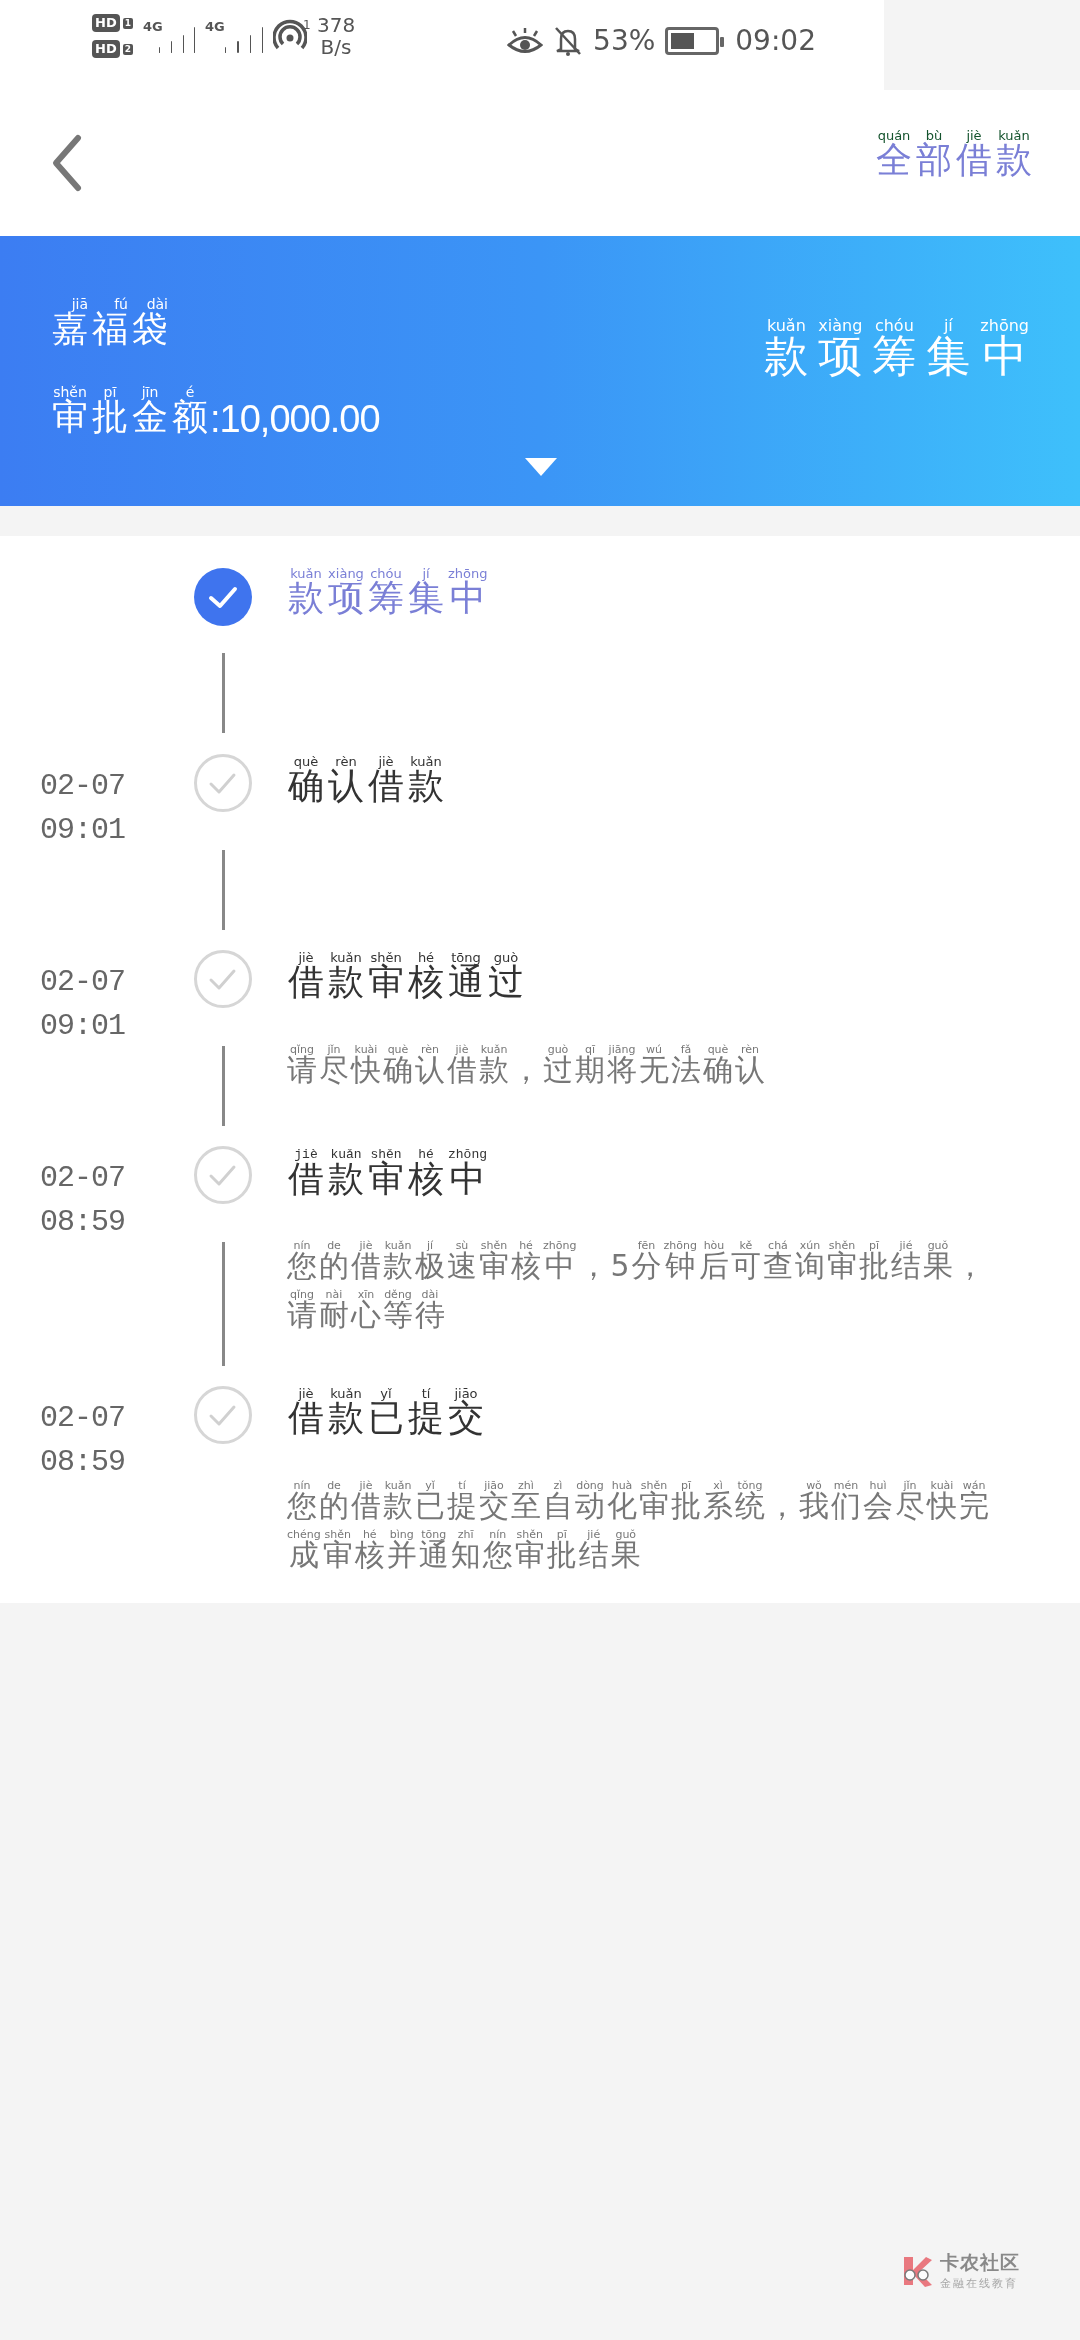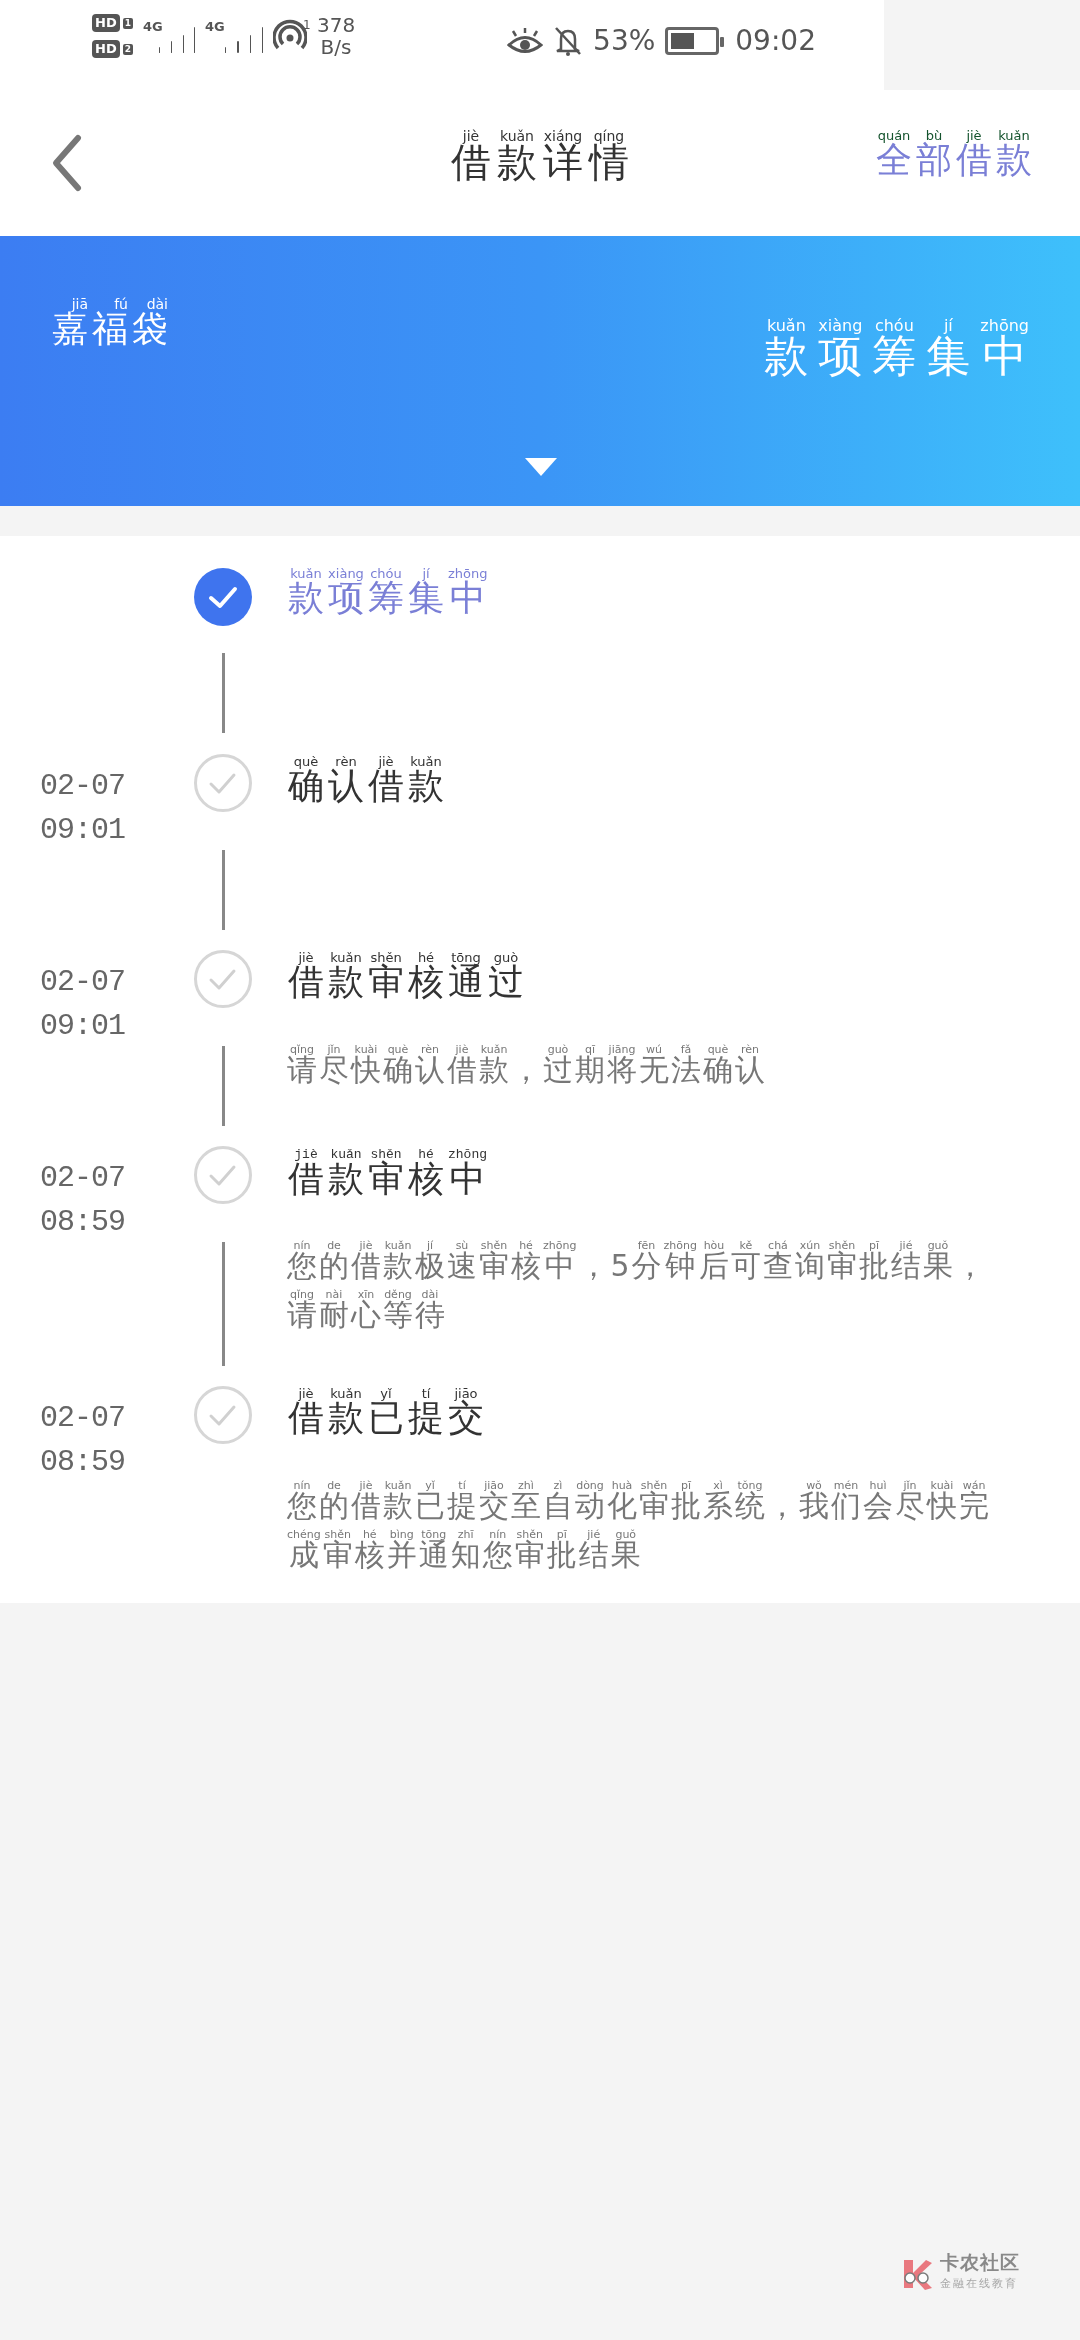--- a/index.html
+++ b/index.html
@@ -81,21 +81,21 @@
   .step-title { position: absolute; left: 286px; }
   .step-title ruby { font-size: 36px; margin: 0 2px; color: #333; }
   .step-title rt { font-size: 13px; color: #333; }
   .step-title.active ruby, .step-title.active rt { color: #7a7fd6; }
   .step-desc { position: absolute; left: 286px; width: 720px; line-height: 44px; }
   .step-desc ruby { font-size: 30px; margin: 0 1px; color: #777; }
   .step-desc rt { font-size: 11px; color: #777; }
   .connector { position: absolute; left: 222px; width: 3px; background: #888; }
 
   
-  .watermark { position: absolute; left: 900px; top: 2250px; display: flex; align-items: flex-end; gap: 6px; opacity: 0.85; }
+  .watermark { position: absolute; left: 900px; top: 2250px; display: flex; align-items: center; gap: 6px; opacity: 0.85; }
   .wm-logo { width: 34px; height: 34px; position: relative; }
   .wm-text { display: flex; flex-direction: column; }
   .wm-title { font-size: 19px; font-weight: bold; color: #777; letter-spacing: 1px; }
   .wm-sub { font-size: 11px; color: #999; letter-spacing: 2px; }
 </style>
 </head>
 <body>
 
 <div class="statusbar">
   <div class="sb-left">
@@ -154,31 +154,34 @@
       <div class="battery-fill" style="width:53%"></div>
     </div>
     <span style="margin-left:6px">09:02</span>
   </div>
 </div>
 
 <div class="header">
   <svg class="back-btn" viewBox="0 0 50 70">
     <polyline points="34,10 12,35 34,60" fill="none" stroke="#777" stroke-width="6" stroke-linecap="round" stroke-linejoin="round"></polyline>
   </svg>
-  <div class="title">
-    <ruby><span>借</span><rt>jiè</rt></ruby><ruby><span>款</span><rt>kuǎn</rt></ruby><ruby><span>详</span><rt>xiáng</rt></ruby><ruby><span>情</span><rt>qíng</rt></ruby>
-  </div>
   <div class="all-loans">
     <ruby><span>全</span><rt>quán</rt></ruby><ruby><span>部</span><rt>bù</rt></ruby><ruby><span>借</span><rt>jiè</rt></ruby><ruby><span>款</span><rt>kuǎn</rt></ruby>
   </div>
 </div>
 
 <div class="banner">
   <div class="product">
     <ruby><span>嘉</span><rt>jiā</rt></ruby><ruby><span>福</span><rt>fú</rt></ruby><ruby><span>袋</span><rt>dài</rt></ruby>
+  </div>
+  <div class="amount">
+    <span>
+      <ruby><span>审</span><rt>shěn</rt></ruby><ruby><span>批</span><rt>pī</rt></ruby><ruby><span>金</span><rt>jīn</rt></ruby><ruby><span>额</span><rt>é</rt></ruby>
+    </span>
+    <span class="amount-value">:10,000.00</span>
   </div>
   <div class="banner-status">
     <ruby><span>款</span><rt>kuǎn</rt></ruby><ruby><span>项</span><rt>xiàng</rt></ruby><ruby><span>筹</span><rt>chóu</rt></ruby><ruby><span>集</span><rt>jí</rt></ruby><ruby><span>中</span><rt>zhōng</rt></ruby>
   </div>
   <div class="expand-arrow"></div>
 </div>
 
 <div class="timeline">
 
   <div class="step" style="top:32px;">

